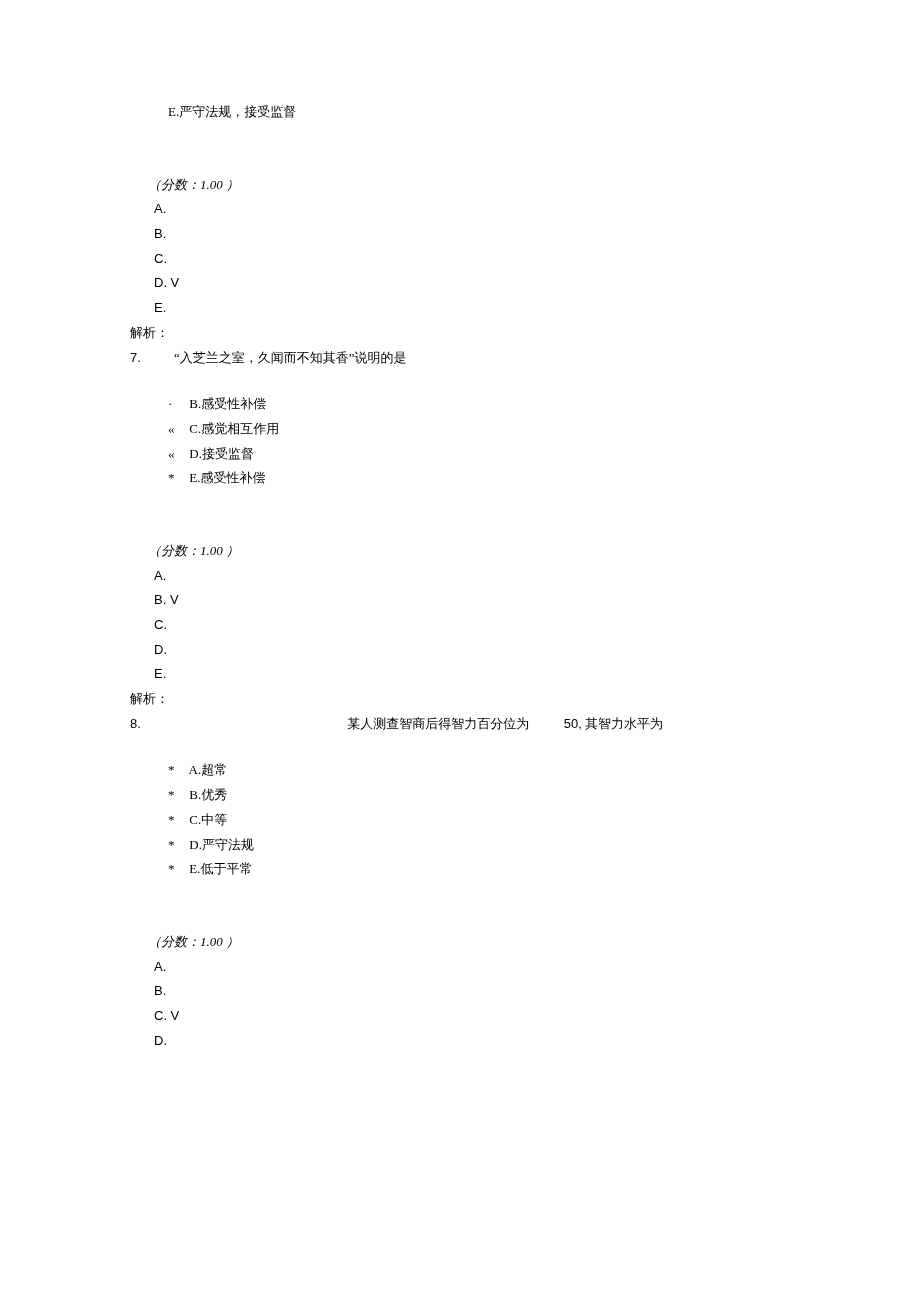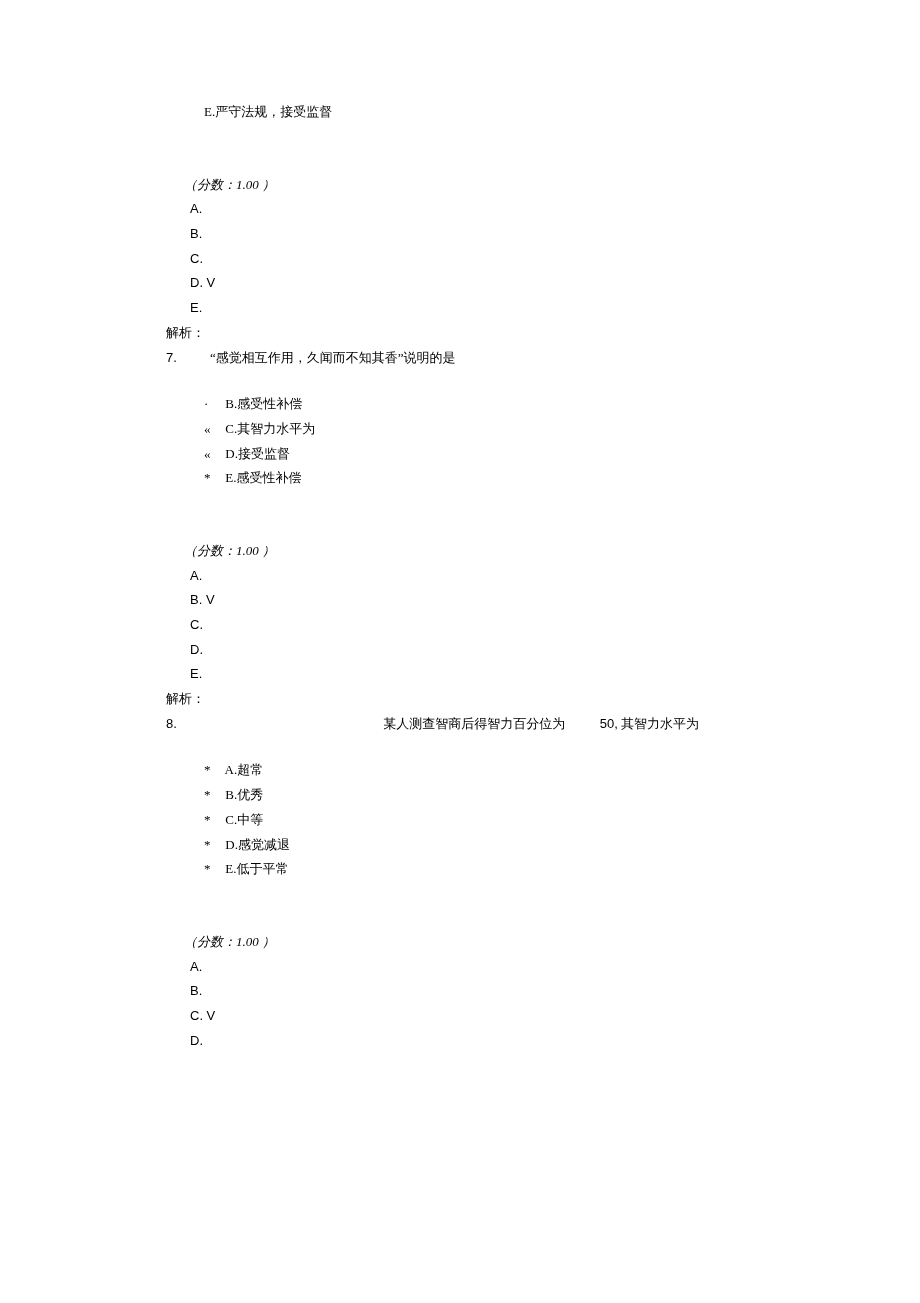--- a/index.html
+++ b/index.html
@@ -7,21 +7,20 @@
     font-size: 13px;
     color: #000;
     background: #fff;
     margin: 0;
     padding: 0;
     width: 920px;
     line-height: 1.9;
   }
   .page {
     padding: 100px 130px 60px 130px;
-    margin-left: 36px;
   }
   .latin {
     font-family: Arial, sans-serif;
   }
   .option-item {
     padding-left: 38px;
   }
   .option-bullet {
     display: inline-block;
     width: 18px;
@@ -69,32 +68,32 @@
   <div class="score-line">（分数：1.00 ）</div>
   <div class="answer-line latin">A.</div>
   <div class="answer-line latin">B.</div>
   <div class="answer-line latin">C.</div>
   <div class="answer-line latin">D.    V</div>
   <div class="answer-line latin">E.</div>
   <div class="analysis">解析：</div>
 
   <div class="question-start">
     <div class="q-num latin">7.</div>
-    <div class="q-text">“感觉相互作用，久闻而不知其香”说明的是</div>
+    <div class="q-text">“入芝兰之室，久闻而不知其香”说明的是</div>
   </div>
 
   <div style="height:22px"></div>
 
   <div class="option-item">
     <span class="option-bullet">·</span>
     <span>B.感受性补偿</span>
   </div>
   <div class="option-item">
     <span class="option-bullet">«</span>
-    <span>C.其智力水平为</span>
+    <span>C.感觉相互作用</span>
   </div>
   <div class="option-item">
     <span class="option-bullet">«</span>
     <span>D.接受监督</span>
   </div>
   <div class="option-item">
     <span class="option-bullet">*</span>
     <span>E.感受性补偿</span>
   </div>
 
@@ -128,21 +127,21 @@
   <div class="option-item">
     <span class="option-bullet">*</span>
     <span>B.优秀</span>
   </div>
   <div class="option-item">
     <span class="option-bullet">*</span>
     <span>C.中等</span>
   </div>
   <div class="option-item">
     <span class="option-bullet">*</span>
-    <span>D.感觉减退</span>
+    <span>D.严守法规</span>
   </div>
   <div class="option-item">
     <span class="option-bullet">*</span>
     <span>E.低于平常</span>
   </div>
 
   <div class="gap"></div>
 
   <div class="score-line">（分数：1.00 ）</div>
   <div class="answer-line latin">A.</div>

